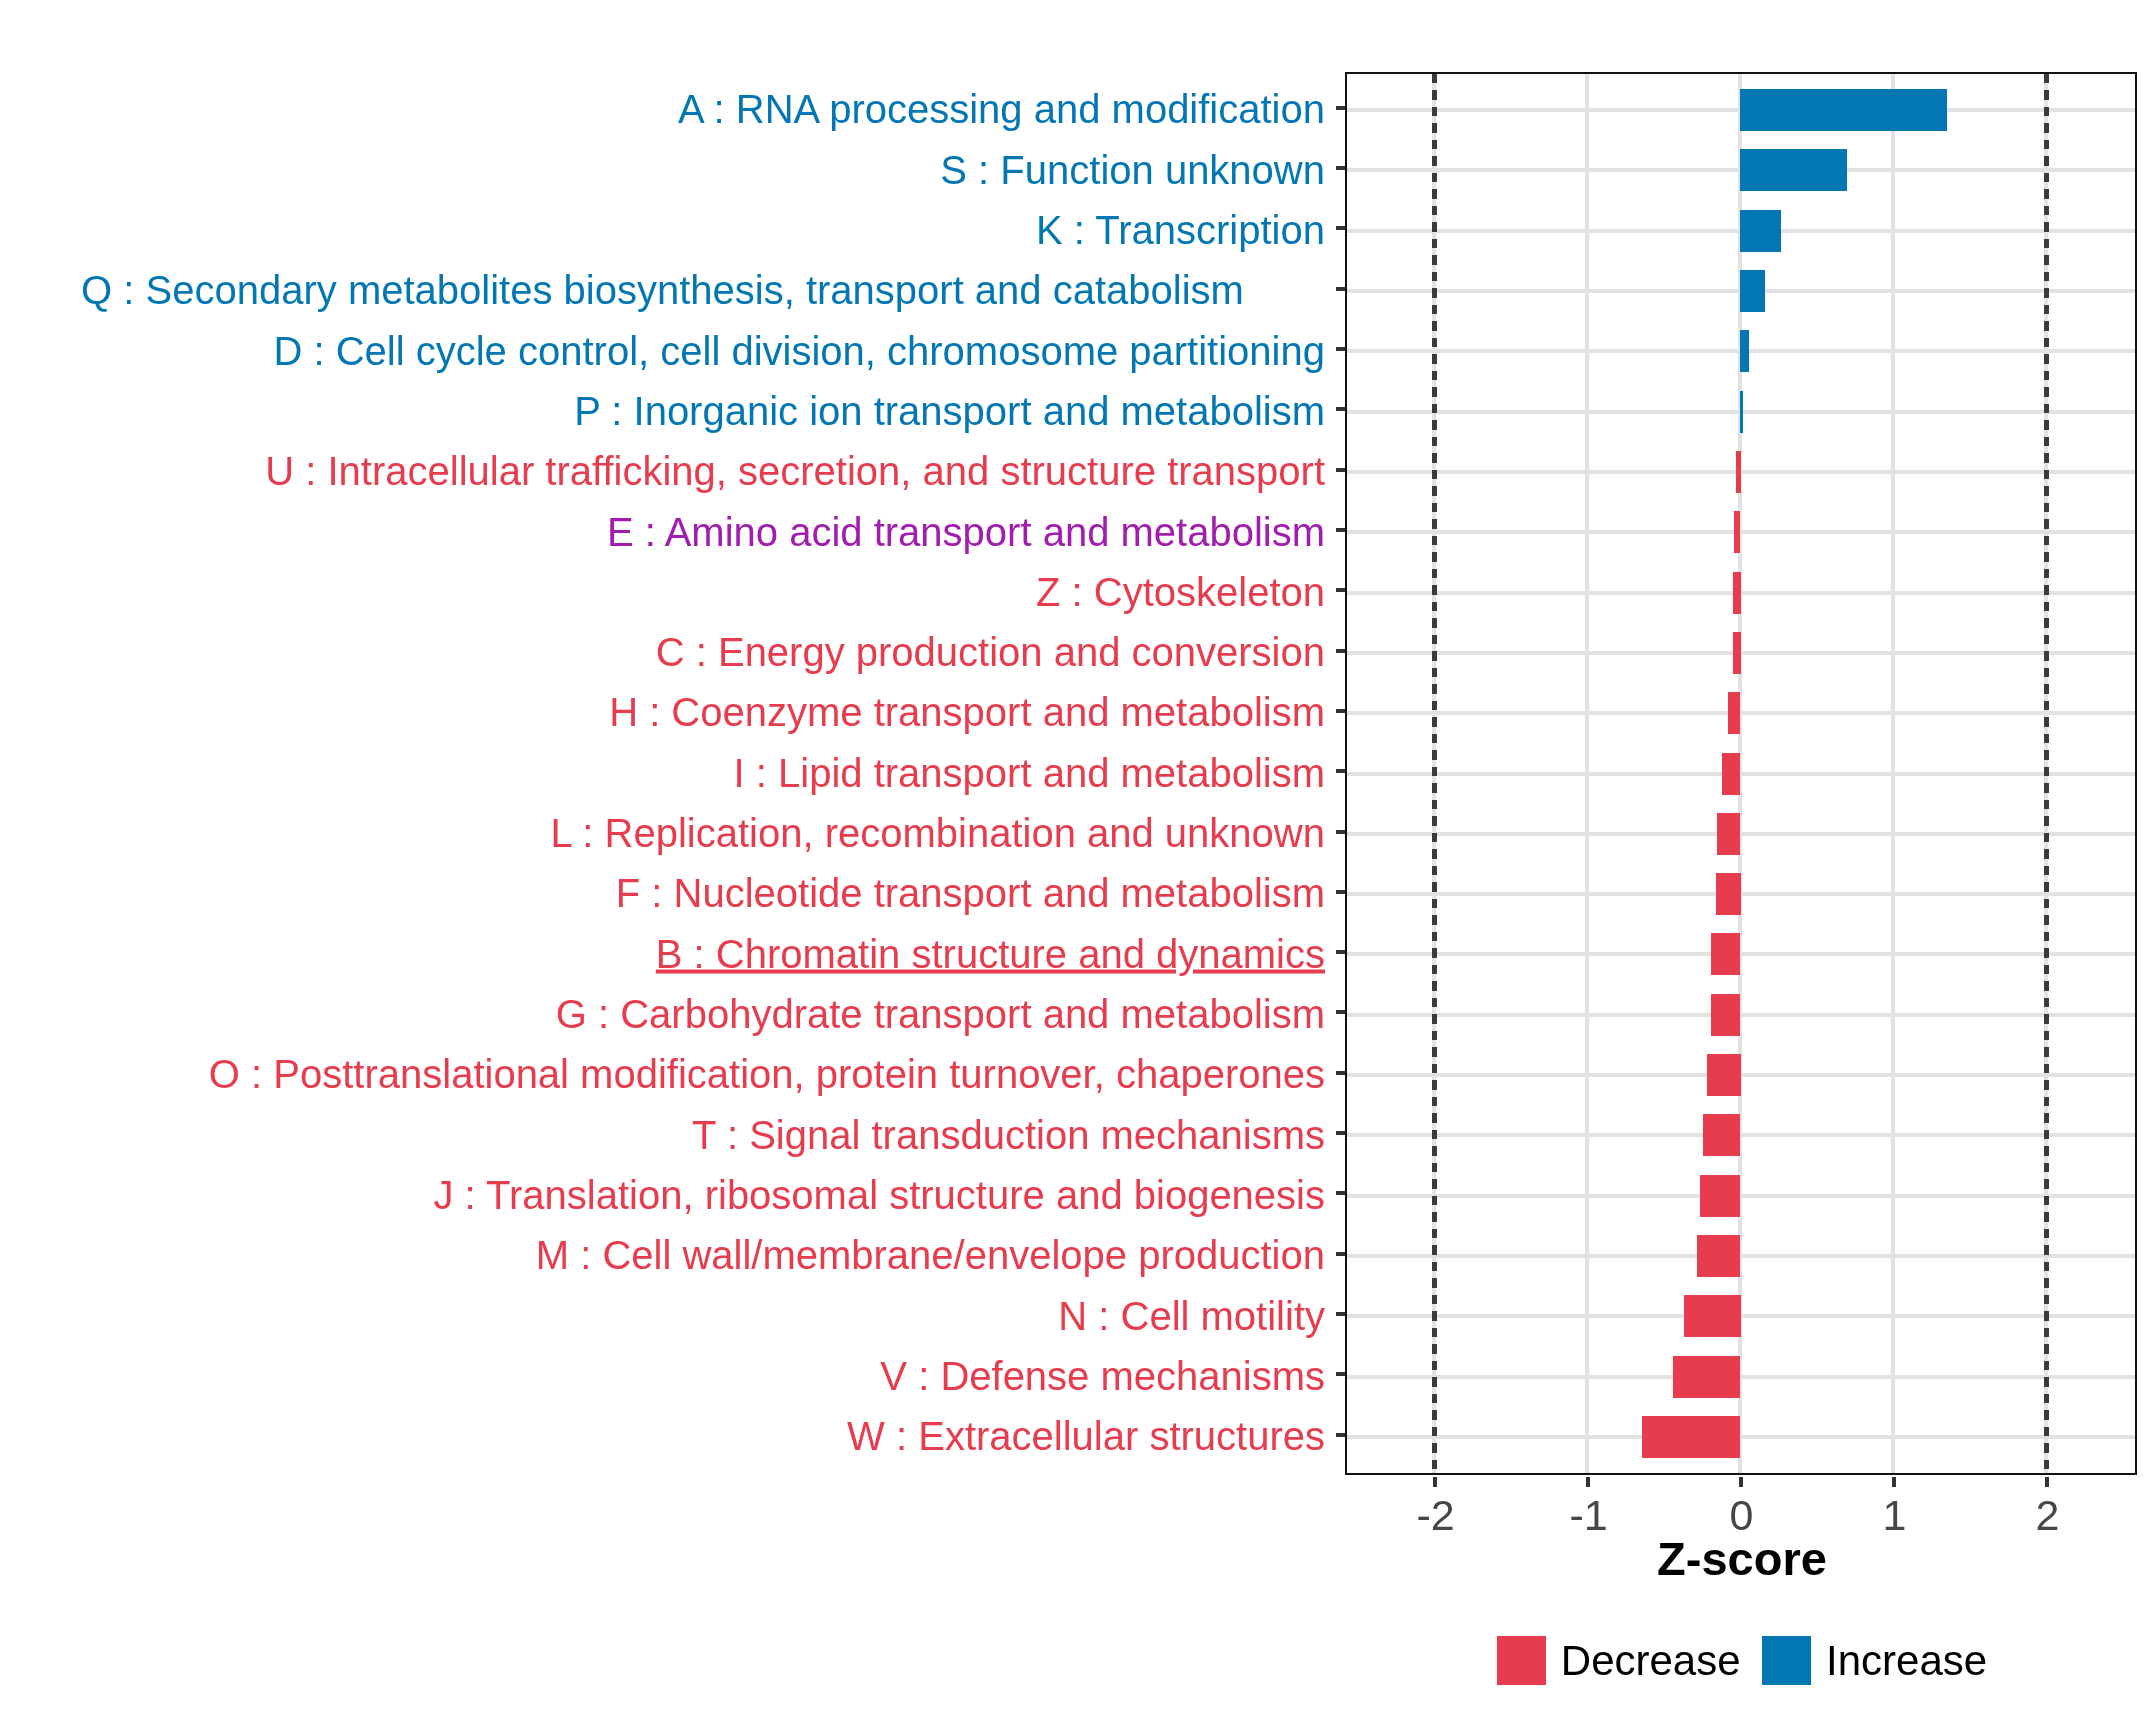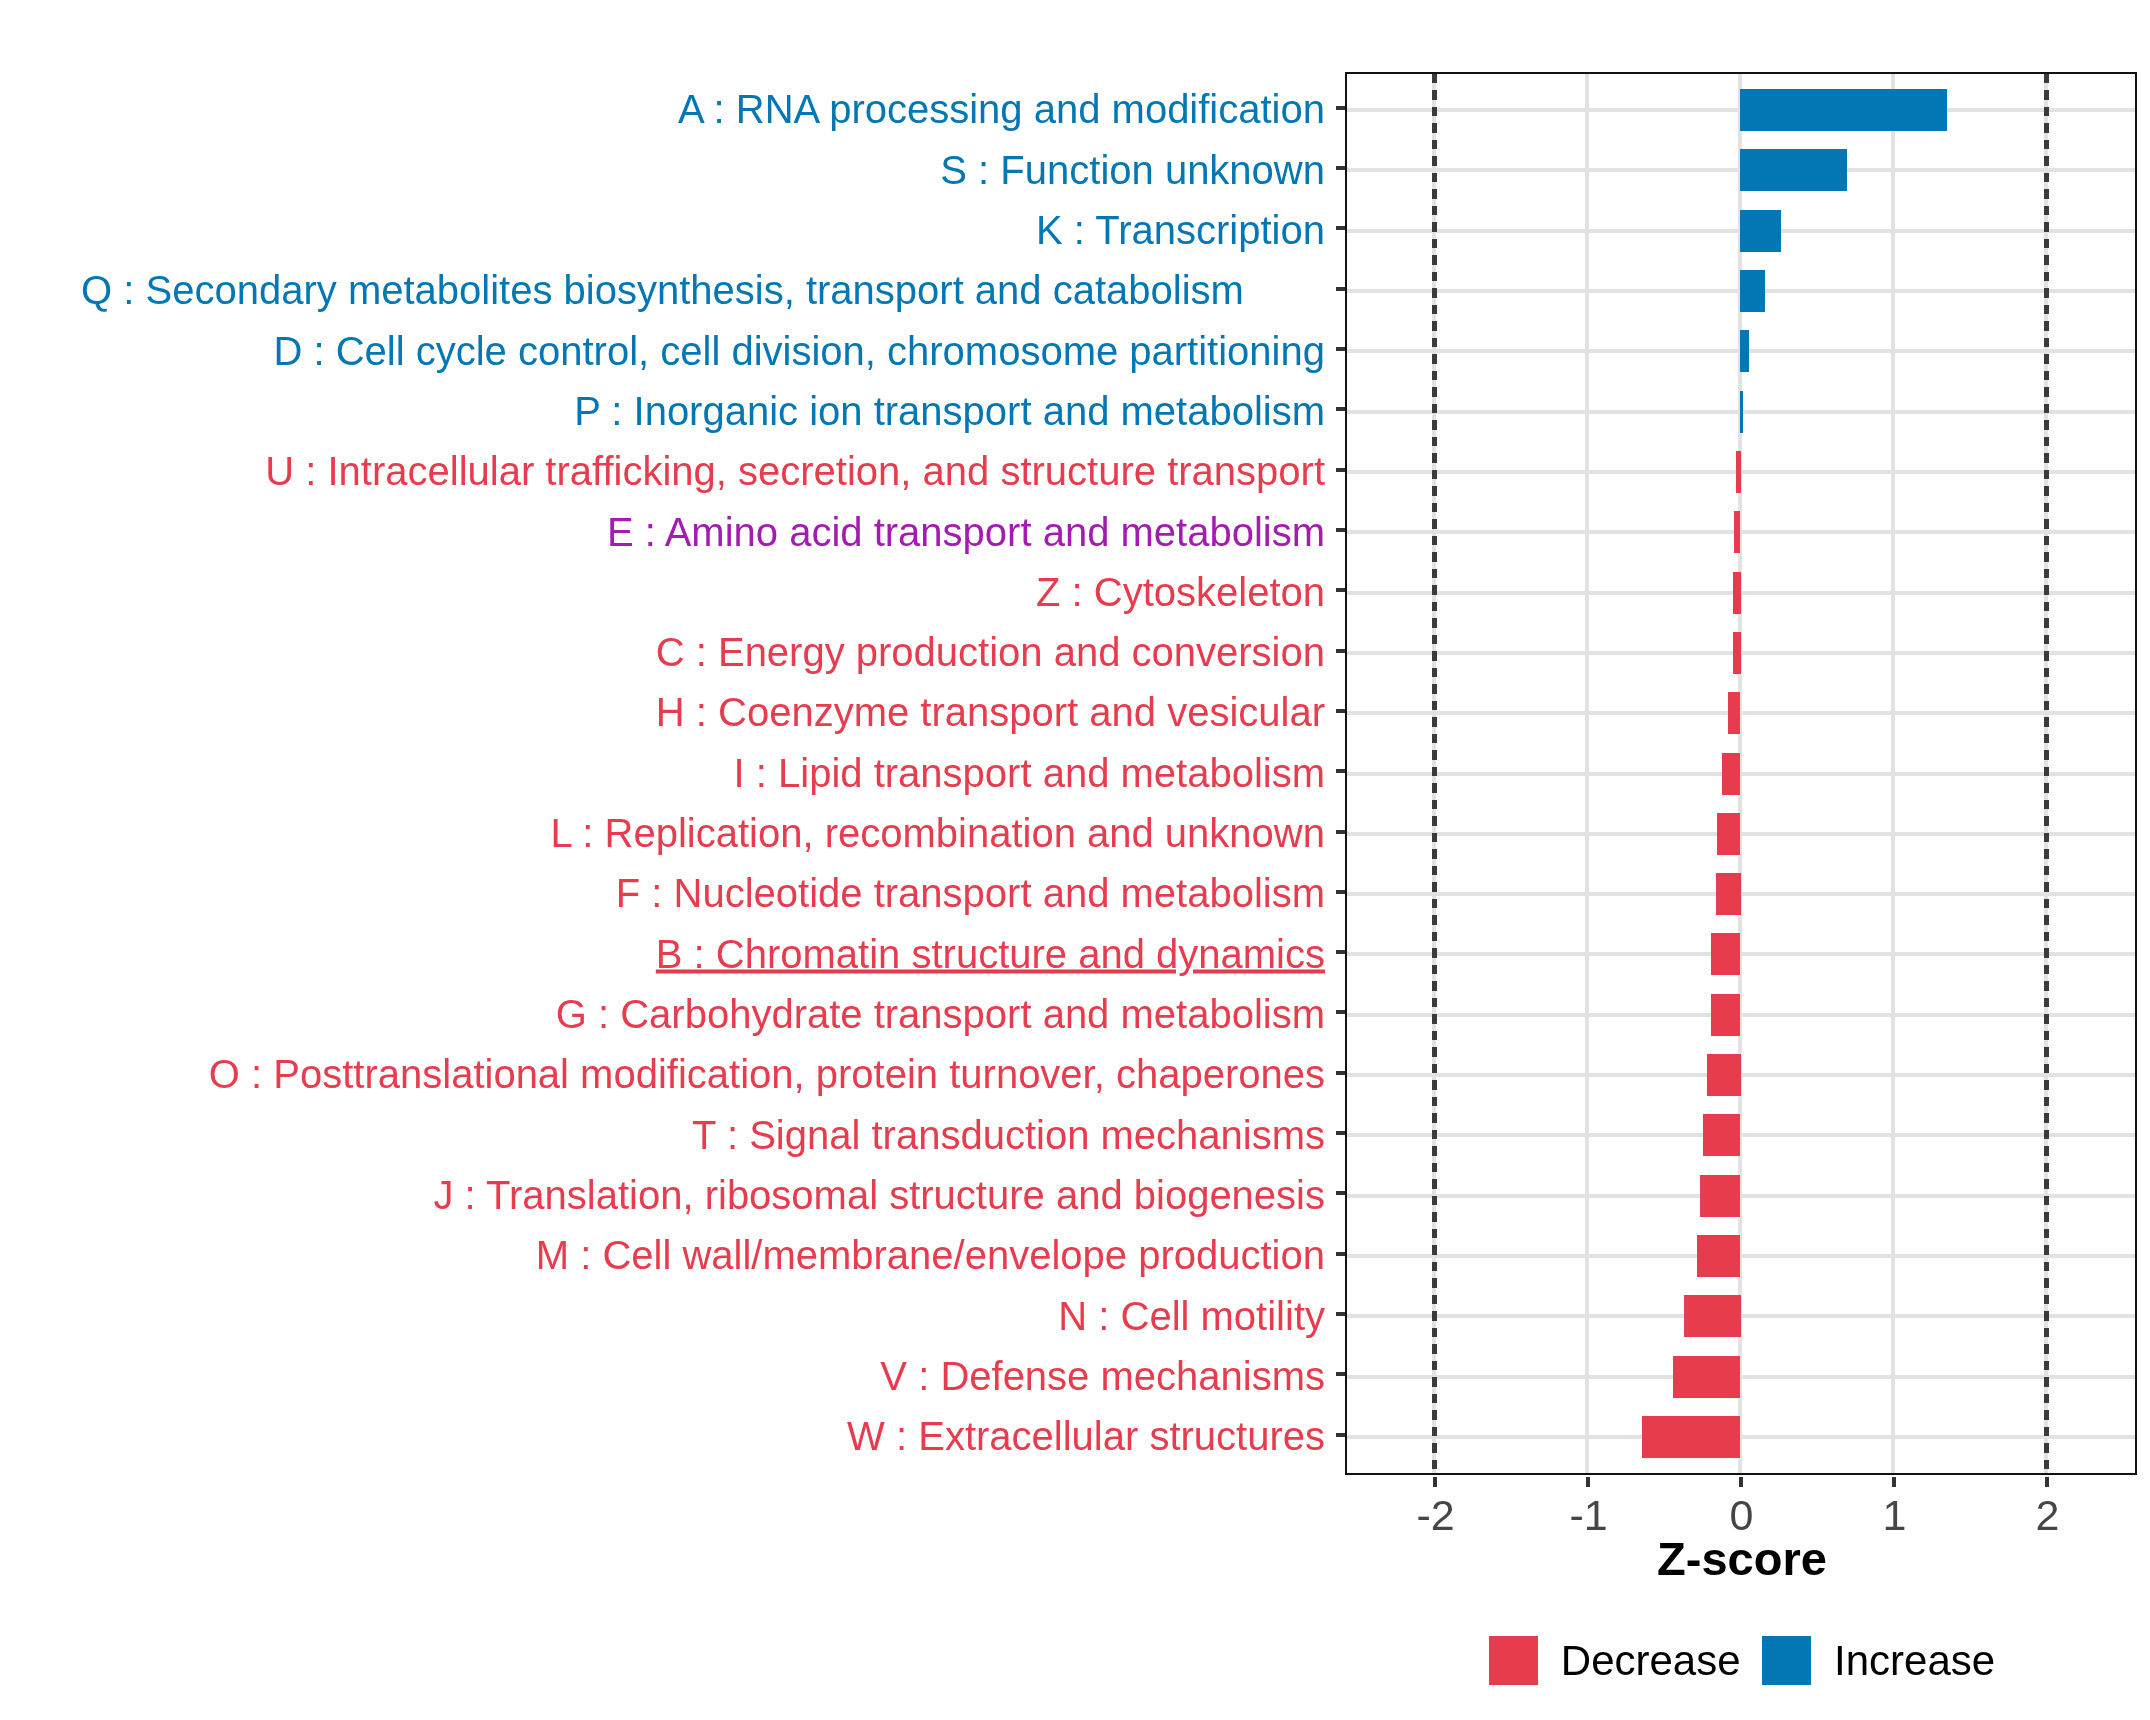--- a/index.html
+++ b/index.html
@@ -15,40 +15,40 @@
   .ylab{position:absolute;left:0;width:1325px;text-align:right;font-size:40px;line-height:43px;
         white-space:nowrap;transform:translateY(-50%);}
   .ytick{position:absolute;width:10px;height:4.3px;background:#333333;}
   .xtick{position:absolute;width:4.3px;height:10px;background:#333333;}
   .xticklab{position:absolute;width:115px;margin-left:-57px;text-align:center;
             font-size:43px;color:#464646;}
   .axis-title{position:absolute;left:1345px;top:1531px;width:794px;text-align:center;
               font-size:47px;font-weight:bold;color:#000000;}
   .legend{position:absolute;left:1345px;top:1636px;width:794px;display:flex;
           justify-content:center;align-items:center;gap:21.5px;}
-  .legend-item{display:flex;align-items:center;gap:23px;}
+  .legend-item{display:flex;align-items:center;gap:15px;}
   .legend-swatch{width:49px;height:49px;}
   .legend-label{font-size:42px;color:#000000;}
 </style>
 </head>
 <body>
 
 <div class="figure">
   <div id="ylabels">
       <div class="ylab" style="top: 109px; color: rgb(3, 119, 180);">A : RNA processing and modification</div>
       <div class="ylab" style="top: 170px; color: rgb(3, 119, 180);">S : Function unknown</div>
       <div class="ylab" style="top: 230px; color: rgb(3, 119, 180);">K : Transcription</div>
       <div class="ylab" style="top: 290px; color: rgb(3, 119, 180); text-align: center;">Q : Secondary metabolites biosynthesis, transport and catabolism</div>
       <div class="ylab" style="top: 351px; color: rgb(3, 119, 180);">D : Cell cycle control, cell division, chromosome partitioning</div>
       <div class="ylab" style="top: 411px; color: rgb(3, 119, 180);">P : Inorganic ion transport and metabolism</div>
       <div class="ylab" style="top: 471px; color: rgb(230, 60, 78);">U : Intracellular trafficking, secretion, and structure transport</div>
       <div class="ylab" style="top: 532px; color: #a21caf;">E : Amino acid transport and metabolism</div>
       <div class="ylab" style="top: 592px; color: rgb(230, 60, 78);">Z : Cytoskeleton</div>
       <div class="ylab" style="top: 652px; color: rgb(230, 60, 78);">C : Energy production and conversion</div>
-      <div class="ylab" style="top: 712px; color: rgb(230, 60, 78);">H : Coenzyme transport and vesicular</div>
+      <div class="ylab" style="top: 712px; color: rgb(230, 60, 78);">H : Coenzyme transport and metabolism</div>
       <div class="ylab" style="top: 773px; color: rgb(230, 60, 78);">I : Lipid transport and metabolism</div>
       <div class="ylab" style="top: 833px; color: rgb(230, 60, 78);">L : Replication, recombination and unknown</div>
       <div class="ylab" style="top: 893px; color: rgb(230, 60, 78);">F : Nucleotide transport and metabolism</div>
       <div class="ylab" style="top: 954px; color: rgb(230, 60, 78); text-decoration: underline;">B : Chromatin structure and dynamics</div>
       <div class="ylab" style="top: 1014px; color: rgb(230, 60, 78);">G : Carbohydrate transport and metabolism</div>
       <div class="ylab" style="top: 1074px; color: rgb(230, 60, 78);">O : Posttranslational modification, protein turnover, chaperones</div>
       <div class="ylab" style="top: 1135px; color: rgb(230, 60, 78);">T : Signal transduction mechanisms</div>
       <div class="ylab" style="top: 1195px; color: rgb(230, 60, 78);">J : Translation, ribosomal structure and biogenesis</div>
       <div class="ylab" style="top: 1255px; color: rgb(230, 60, 78);">M : Cell wall/membrane/envelope production</div>
       <div class="ylab" style="top: 1316px; color: rgb(230, 60, 78);">N : Cell motility</div>

